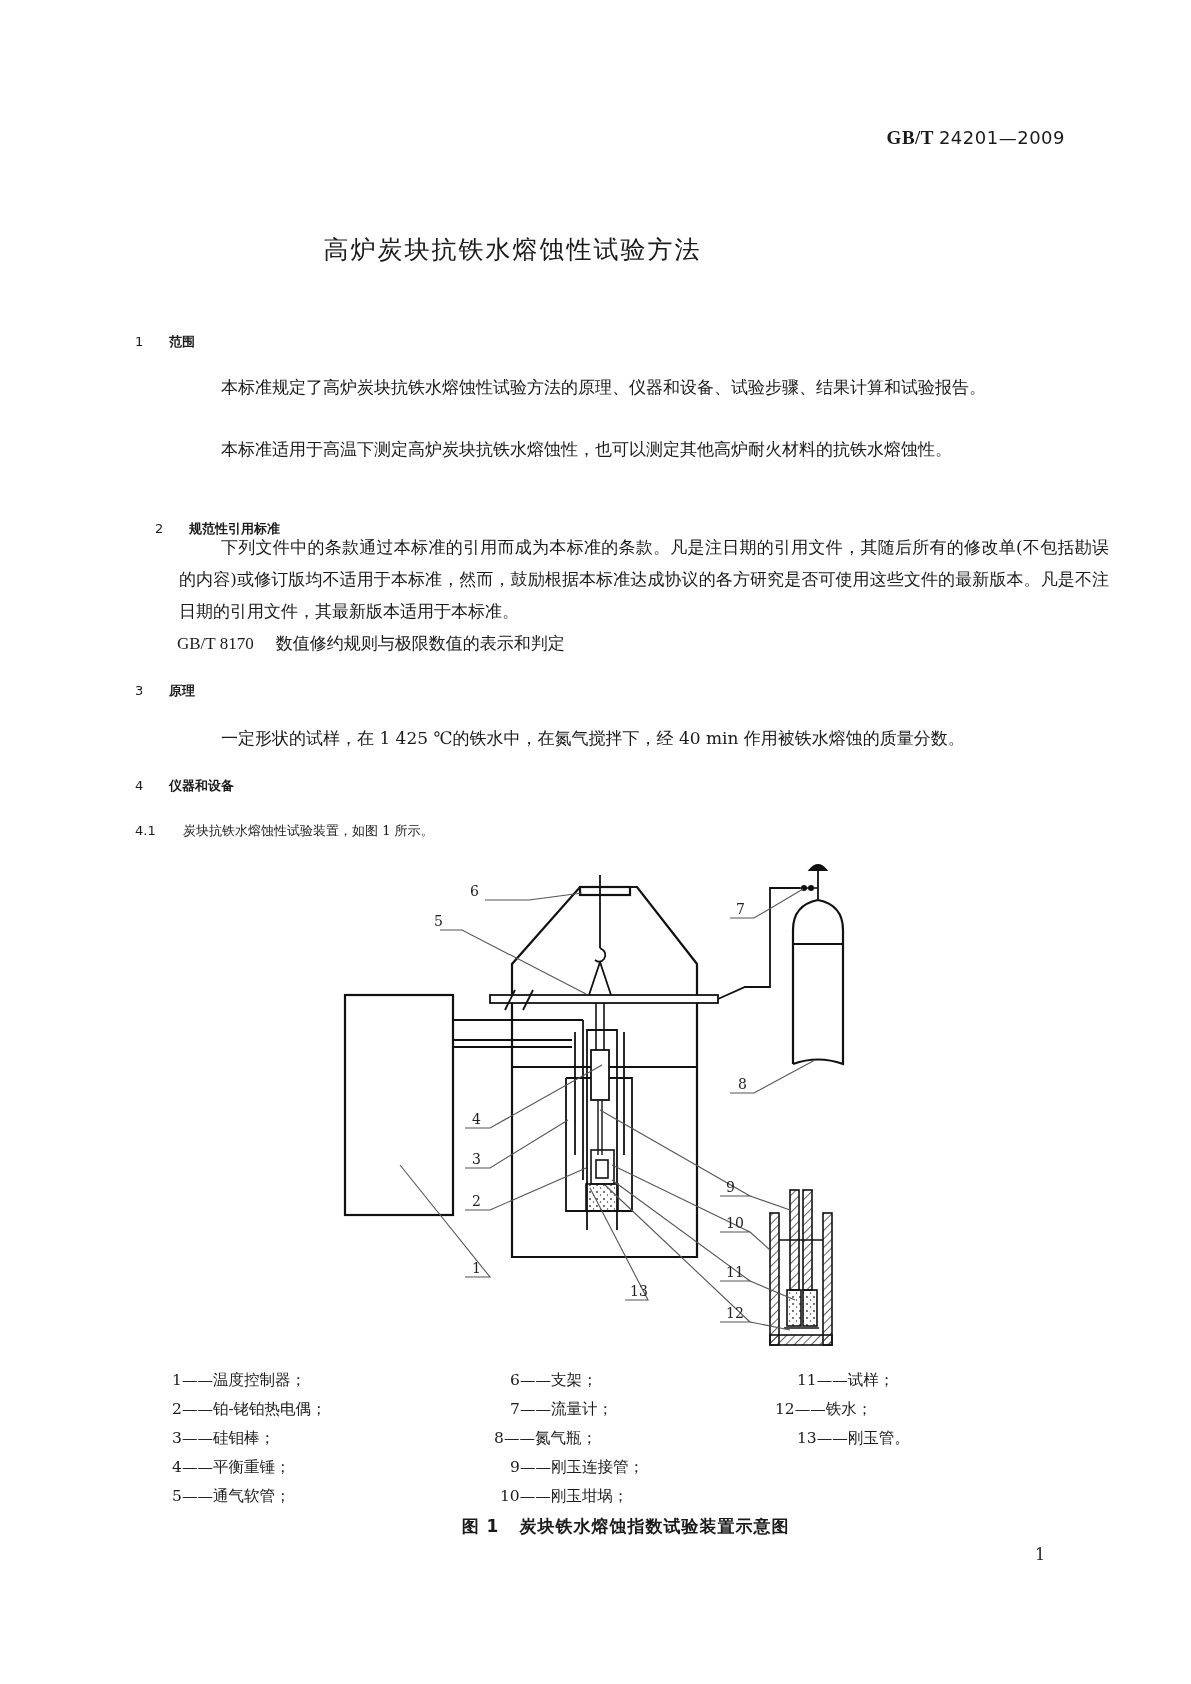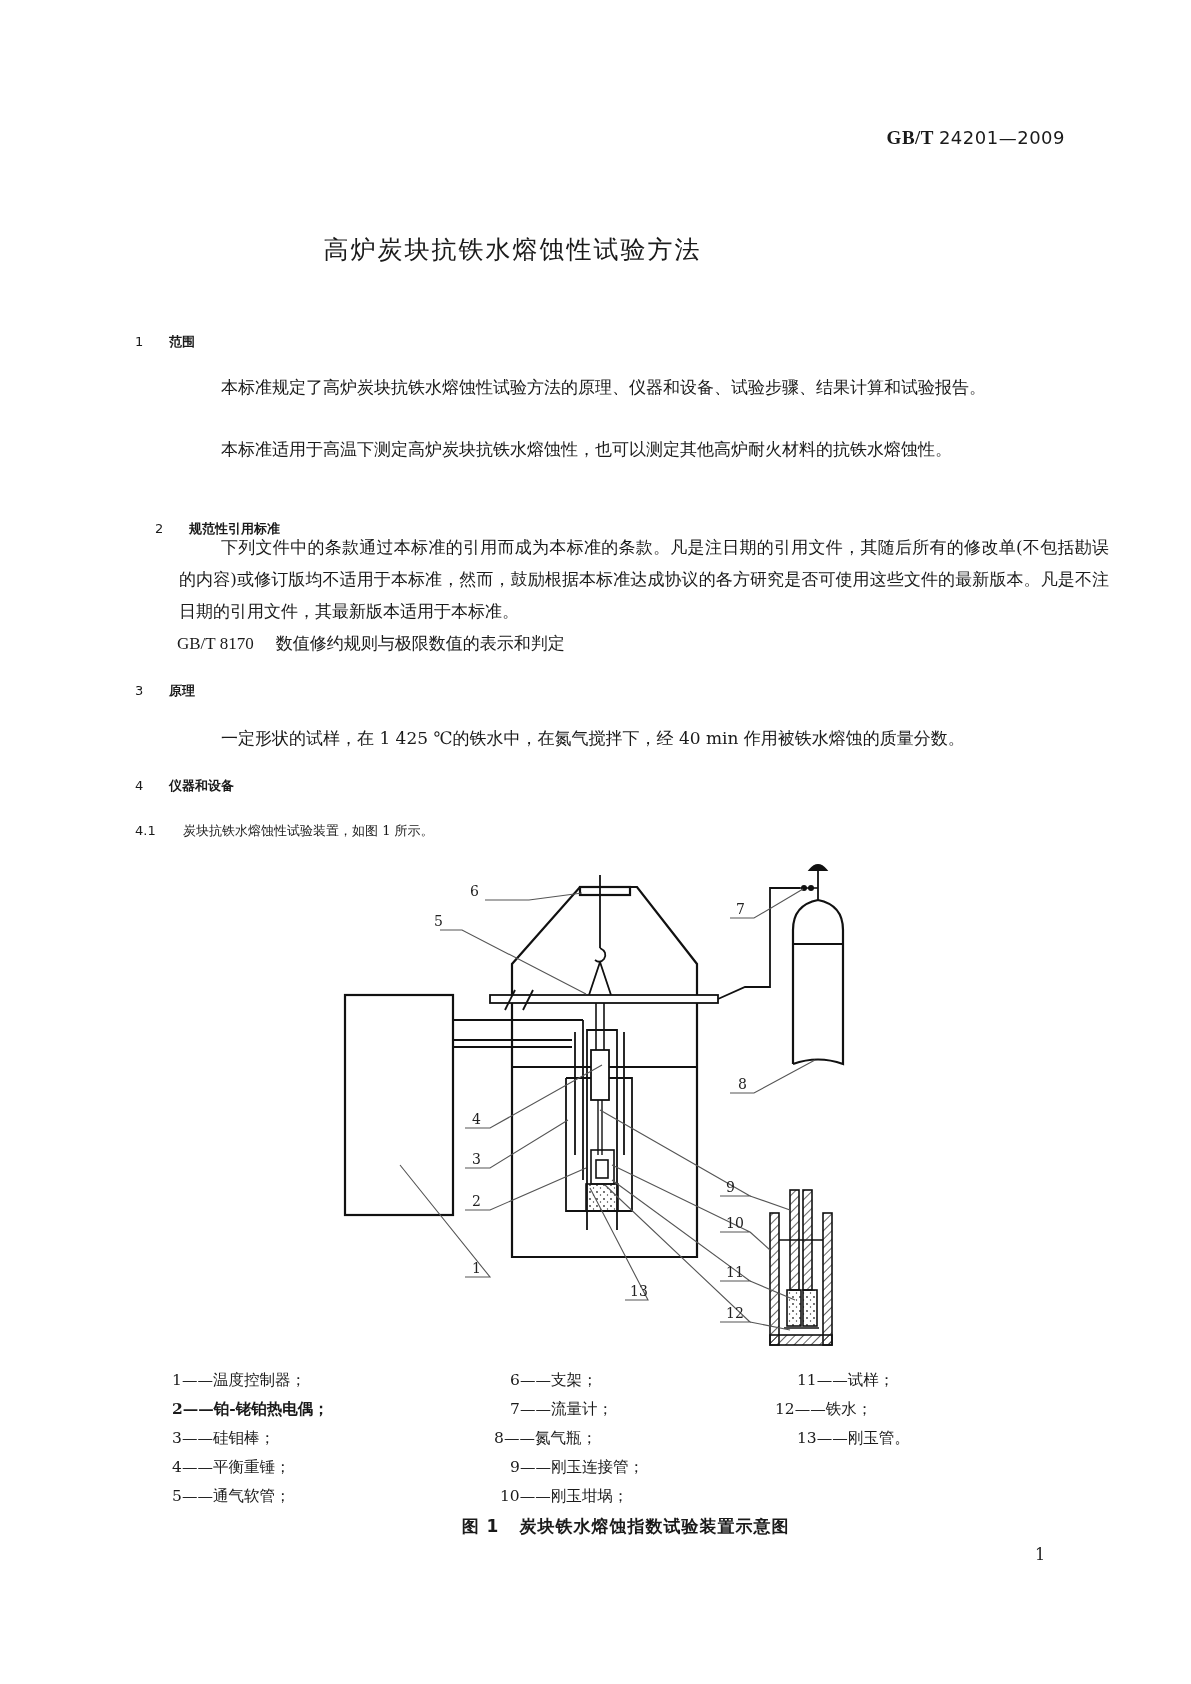--- a/index.html
+++ b/index.html
@@ -169,21 +169,21 @@
   <text x="472" y="1273">1</text>
   <text x="630" y="1296">13</text>
   <text x="726" y="1192">9</text>
   <text x="726" y="1228">10</text>
   <text x="726" y="1277">11</text>
   <text x="726" y="1318">12</text>
 </svg>
 
 <div class="abs legend" style="left:0;top:0;">
   <div class="item" style="left:172px;top:1370px;"><span>1</span><span>——</span><span>温度控制器；</span></div>
-  <div class="item" style="left:172px;top:1399px;font-weight:bold;"><span>2</span><span>——</span><span>铂-铑铂热电偶；</span></div>
+  <div class="item" style="left:172px;top:1399px;"><span>2</span><span>——</span><span>铂-铑铂热电偶；</span></div>
   <div class="item" style="left:172px;top:1428px;"><span>3</span><span>——</span><span>硅钼棒；</span></div>
   <div class="item" style="left:172px;top:1457px;"><span>4</span><span>——</span><span>平衡重锤；</span></div>
   <div class="item" style="left:172px;top:1486px;text-align:center;"><span>5</span><span>——</span><span>通气软管；</span></div>
 
   <div class="item" style="left:510px;top:1370px;"><span>6</span><span>——</span><span>支架；</span></div>
   <div class="item" style="left:510px;top:1399px;"><span>7</span><span>——</span><span>流量计；</span></div>
   <div class="item" style="left:494px;top:1428px;"><span>8</span><span>——</span><span>氮气瓶；</span></div>
   <div class="item" style="left:510px;top:1457px;"><span>9</span><span>——</span><span>刚玉连接管；</span></div>
   <div class="item" style="left:500px;top:1486px;"><span>10</span><span>——</span><span>刚玉坩埚；</span></div>
 

